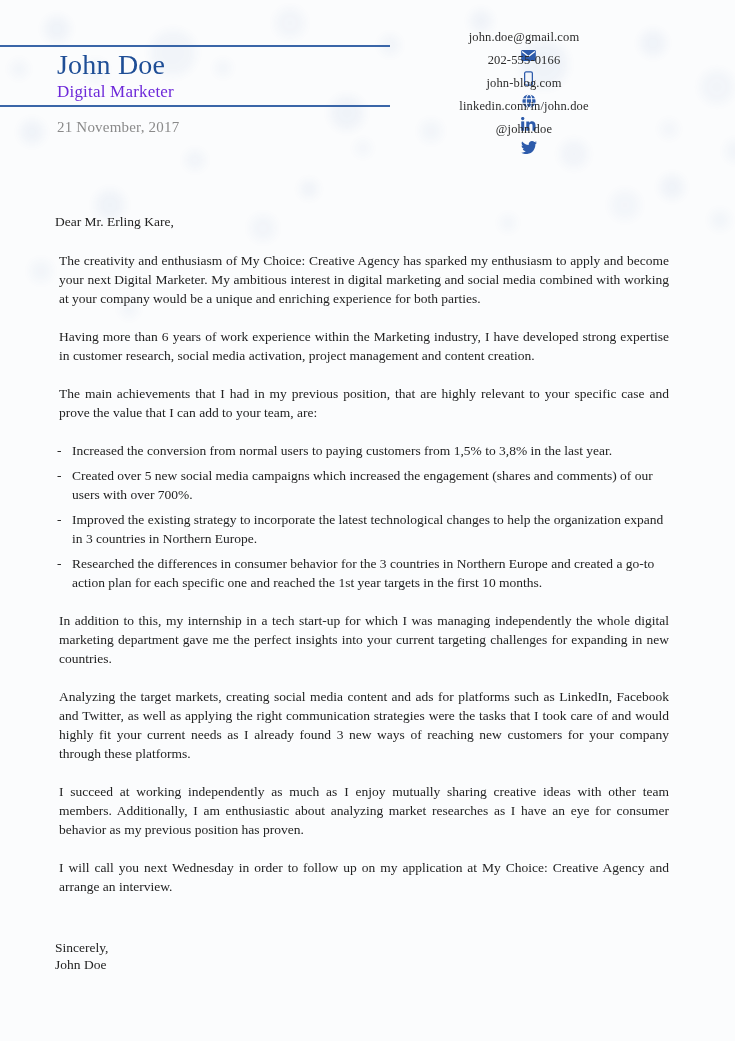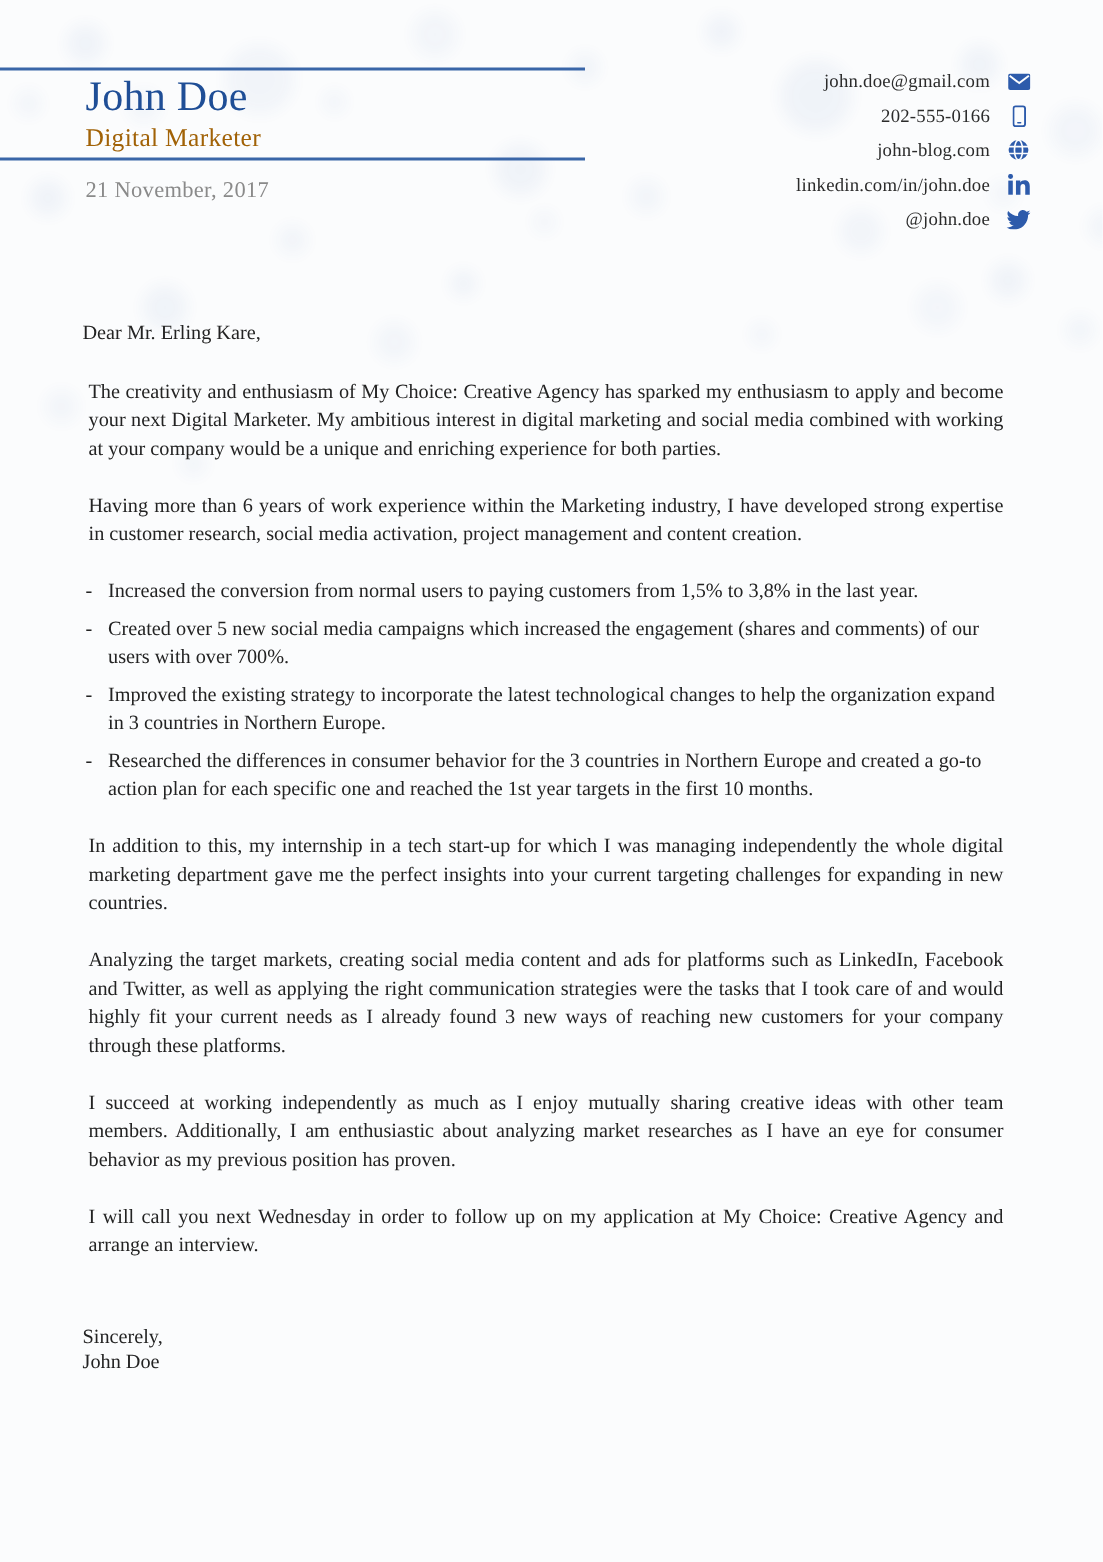--- a/index.html
+++ b/index.html
@@ -64,21 +64,21 @@
     font-size: 28px;
     line-height: 33px;
     color: #1f4e96;
     letter-spacing: 0.2px;
     margin: 0;
     font-weight: normal;
   }
   .role {
     font-size: 17px;
     line-height: 21px;
-    color: #a16207;
+    color: #6d28d9;
     margin: 0;
     letter-spacing: 0.2px;
   }
   .date {
     position: absolute;
     left: 57px;
     top: 119px;
     font-size: 15px;
     color: #8a8a8a;
     letter-spacing: 0.2px;
@@ -90,20 +90,21 @@
     right: 46px;
     top: 43px;
     width: 330px;
   }
   .contact-row {
     display: flex;
     align-items: center;
     justify-content: flex-end;
     height: 22px;
     margin-bottom: 1px;
+    flex-direction: column;
   }
   .contact-text {
     font-size: 12.5px;
     color: #2b2b2b;
     letter-spacing: 0.15px;
     white-space: nowrap;
   }
   .contact-icon {
     width: 20px;
     margin-left: 9px;
@@ -256,20 +257,21 @@
       </div>
   </div>
 
   <div class="content">
 
     <p class="salutation">Dear Mr. Erling Kare,</p>
 
     <div id="paras-intro">
         <p class="para">The creativity and enthusiasm of My Choice: Creative Agency has sparked my enthusiasm to apply and become your next Digital Marketer. My ambitious interest in digital marketing and social media combined with working at your company would be a unique and enriching experience for both parties.</p>
         <p class="para">Having more than 6 years of work experience within the Marketing industry, I have developed strong expertise in customer research, social media activation, project management and content creation.</p>
+        <p class="para">The main achievements that I had in my previous position, that are highly relevant to your specific case and prove the value that I can add to your team, are:</p>
       </div>
 
     <ul class="bullets" id="achievements">
         <li><span class="dash">-</span><span>Increased the conversion from normal users to paying customers from 1,5% to 3,8% in the last year.</span></li>
         <li><span class="dash">-</span><span>Created over 5 new social media campaigns which increased the engagement (shares and comments) of our users with over 700%.</span></li>
         <li><span class="dash">-</span><span>Improved the existing strategy to incorporate the latest technological changes to help the organization expand in 3 countries in Northern Europe.</span></li>
         <li><span class="dash">-</span><span>Researched the differences in consumer behavior for the 3 countries in Northern Europe and created a go-to action plan for each specific one and reached the 1st year targets in the first 10 months.</span></li>
       </ul>
 
     <div id="paras-outro">

